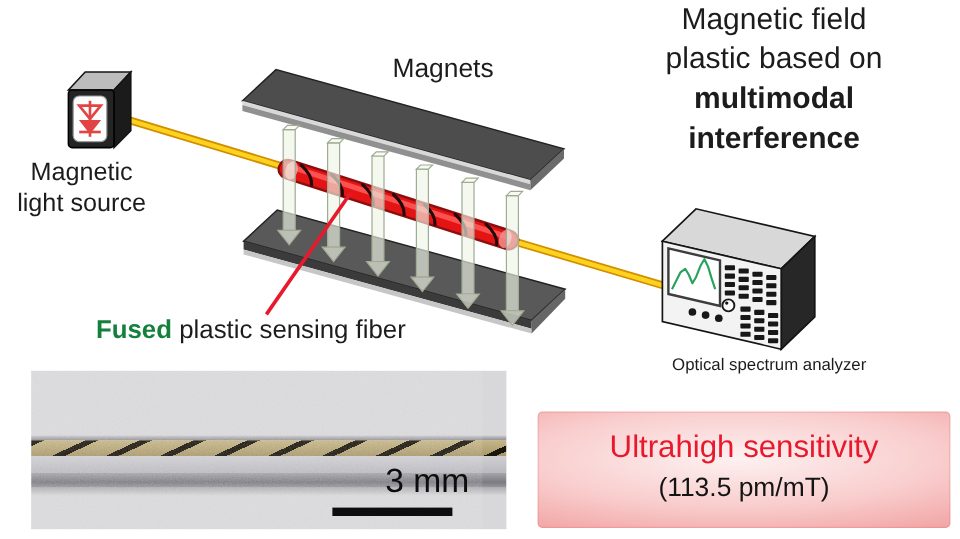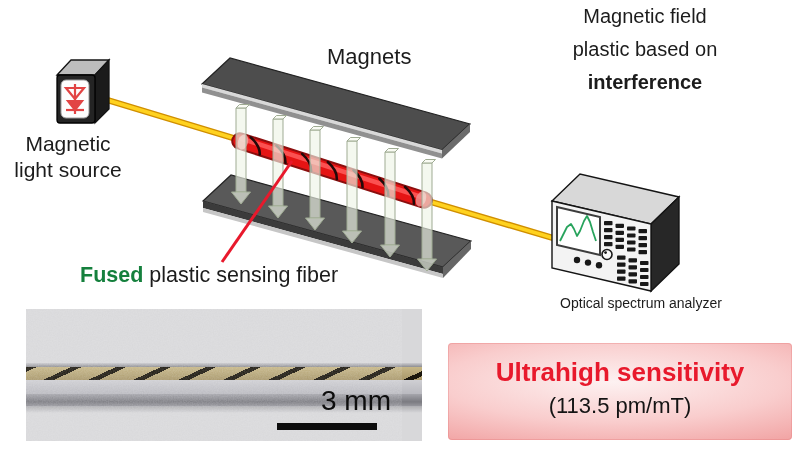--- a/index.html
+++ b/index.html
@@ -3,21 +3,21 @@
 <meta charset="utf-8">
 <style>
   html,body { margin:0; padding:0; background:#ffffff; }
   .stage {
     position:relative; width:800px; height:449px; background:#ffffff;
     font-family:"Liberation Sans", sans-serif; overflow:hidden; color:#1c1c1c;
   }
   .scene-svg { position:absolute; left:0; top:0; }
 
   .title { position:absolute; left:500px; top:0px; width:290px; text-align:center;
-           font-size:20px; line-height:33px; color:#1c1c1c; }
+           font-size:25px; line-height:33px; color:#1c1c1c; }
   .title .b { font-weight:700; }
 
   .magnets-label { position:absolute; left:327px; top:44px; width:150px; text-align:left; font-size:22px; }
   .source-label  { position:absolute; left:0px; top:131px; width:136px; text-align:center;
                    font-size:21px; line-height:26px; }
   .fused-label   { position:absolute; left:80px; top:263px; font-size:21.5px; white-space:nowrap; }
   .fused-label .hl { color:#15803d; font-weight:700; margin-right:.28em; }
   .osa-label     { position:absolute; left:495px; top:295px; width:292px; text-align:center; font-size:14px; }
 
   
@@ -35,21 +35,21 @@
          background:linear-gradient(rgba(110,110,116,.4),rgba(110,110,116,0)); }
   .m-noise { position:absolute; left:0; top:0; opacity:.45; pointer-events:none; }
   .m-scale-text { position:absolute; right:31px; top:76px; font-size:28px; color:#0d0d0d; z-index:3; }
   .m-bar { position:absolute; left:251px; top:114px; width:100px; height:7px; background:#0d0d0d; z-index:3; }
 
   
   .sens-panel { position:absolute; left:448px; top:343px; width:344px; height:97px; border-radius:4px;
                 text-align:center;
                 background:radial-gradient(90% 75% at 48% 40%, #fdf1f1 0%, #f9cdcd 55%, #f1a2a2 100%);
                 box-shadow: inset 0 0 0 1px rgba(230,120,120,.35); }
-  .sens-h { margin:0; padding-top:14px; font-size:26px; font-weight:700; color:#e8192c;text-align:center; }
+  .sens-h { margin:0; padding-top:14px; font-size:26px; font-weight:400; color:#e8192c;text-align:center; }
   .sens-v { margin:0; padding-top:5px; font-size:22px; color:#141414; }
 
   
   #osa-buttons rect { fill:#181818; }
   #field-arrows .shaft, #field-arrows .head { fill:#eef4e6; fill-opacity:.66; stroke:#9fab93; stroke-width:1; }
   #field-arrows .cap { fill:#f8fbf2; fill-opacity:.92; stroke:#9fab93; stroke-width:1; }
   #helix-stripes path { stroke:#230909; stroke-width:2.6; fill:none; stroke-linecap:round; }
 </style>
 </head>
 <body>
@@ -176,20 +176,21 @@
           <rect x="640" y="281.9" width="8.5" height="4.2" rx="0.8"></rect>
         </g>
       <circle cx="607" cy="254.5" r="5" fill="#fafafa" stroke="#181818" stroke-width="1.6"></circle>
       <circle cx="605.6" cy="252.6" r="1.4" fill="#181818"></circle>
     </g>
   </svg>
 
   <div class="title">
     <div>Magnetic field</div>
     <div>plastic based on</div>
+    <div class="b">multimodal</div>
     <div class="b">interference</div>
   </div>
 
   <div class="magnets-label">Magnets</div>
 
   <div class="source-label">
     <div>Magnetic</div>
     <div>light source</div>
   </div>
 

